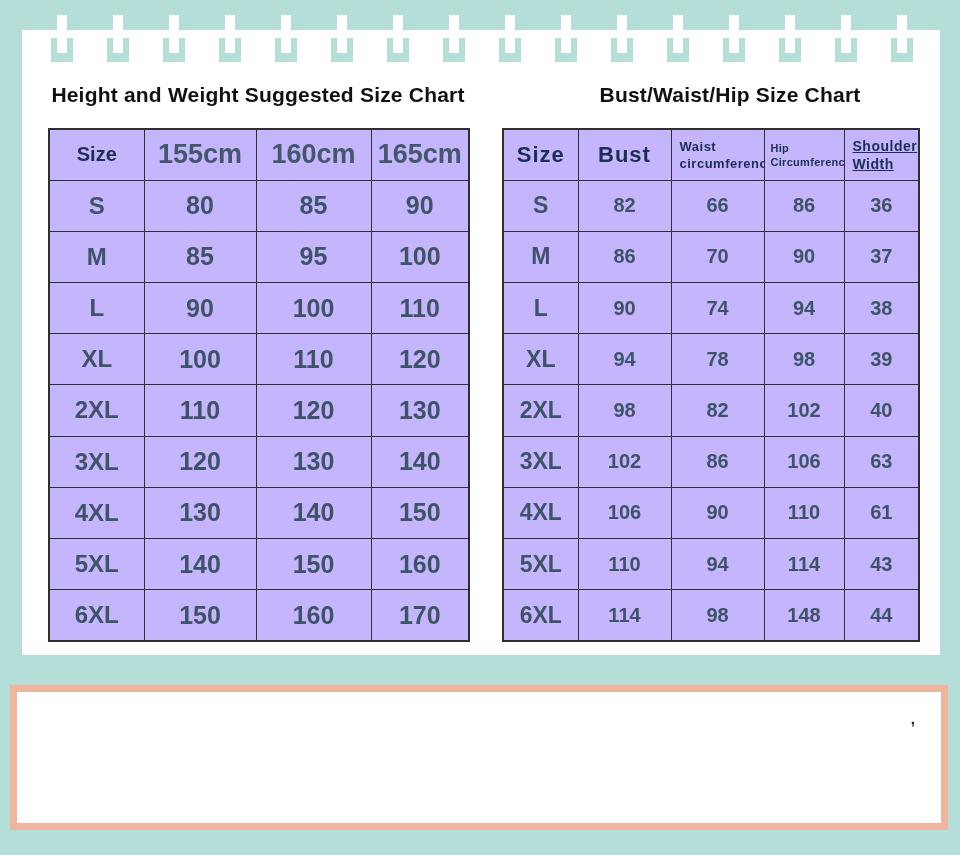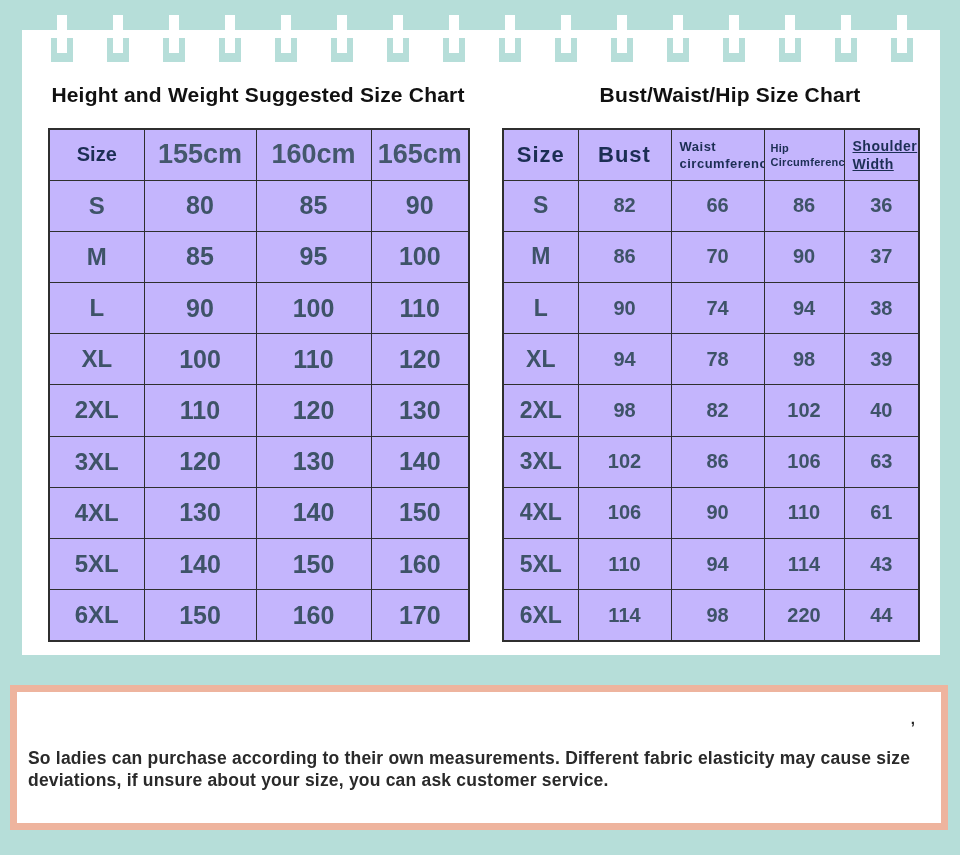--- a/index.html
+++ b/index.html
@@ -331,22 +331,21 @@
         <td class="col-0">5XL</td>
         <td class="col-1">110</td>
         <td class="col-2">94</td>
         <td class="col-3">114</td>
         <td class="col-4">43</td>
       </tr>
       <tr>
         <td class="col-0">6XL</td>
         <td class="col-1">114</td>
         <td class="col-2">98</td>
-        <td class="col-3">220</td>
+        <td class="col-3">148</td>
         <td class="col-4">44</td>
       </tr>
     </tbody>
   </table>
 
 <div class="reminder-box">
   <div class="reminder-comma">,</div>
-  <div class="reminder-line2">So ladies can purchase according to their own measurements. Different fabric elasticity may cause size deviations, if unsure about your size, you can ask customer service.</div>
 </div>
 
 </body></html>

